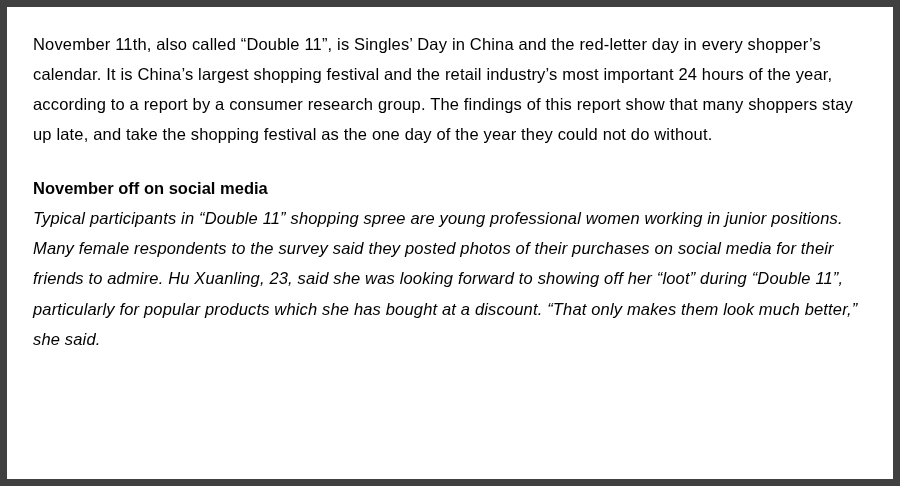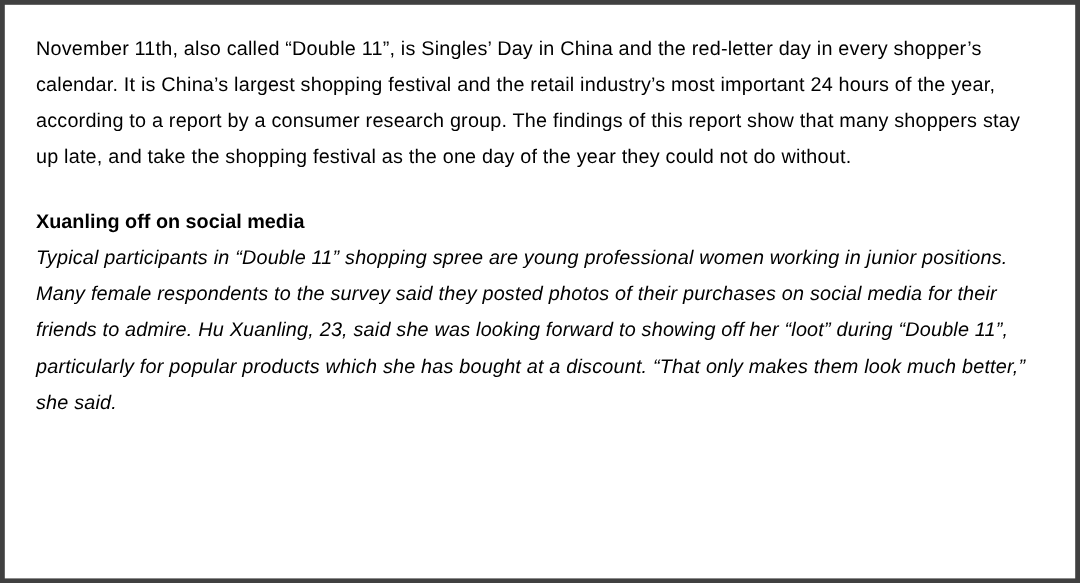--- a/index.html
+++ b/index.html
@@ -11,21 +11,21 @@
     width: 900px;
     height: 486px;
     font-family: "Liberation Sans", sans-serif;
     color: #000000;
     overflow: hidden;
   }
   .text-box {
     box-sizing: border-box;
     width: 900px;
     height: 486px;
-    border: 4px solid #404040;
+    border: 7px solid #404040;
     padding: 22px 26px 18px 26px;
     background: #ffffff;
   }
   .paragraph {
     font-size: 16.5px;
     line-height: 1.82;
     letter-spacing: 0.01em;
     text-align: left;
     margin: 0;
   }
@@ -41,15 +41,15 @@
   .paragraph.second {
     margin: 0;
     font-style: italic;
   }
 </style>
 </head>
 <body>
 
 <div class="text-box">
   <p class="paragraph first">November 11th, also called “Double 11”, is Singles’ Day in China and the red-letter day in every shopper’s calendar. It is China’s largest shopping festival and the retail industry’s most important 24 hours of the year, according to a report by a consumer research group. The findings of this report show that many shoppers stay up late, and take the shopping festival as the one day of the year they could not do without.</p>
-  <p class="subheading">Xuanling off on social media</p>
+  <p class="subheading">November off on social media</p>
   <p class="paragraph second">Typical participants in “Double 11” shopping spree are young professional women working in junior positions. Many female respondents to the survey said they posted photos of their purchases on social media for their friends to admire. Hu Xuanling, 23, said she was looking forward to showing off her “loot” during “Double 11”, particularly for popular products which she has bought at a discount. “That only makes them look much better,” she said.</p>
 </div>
 
 </body></html>

